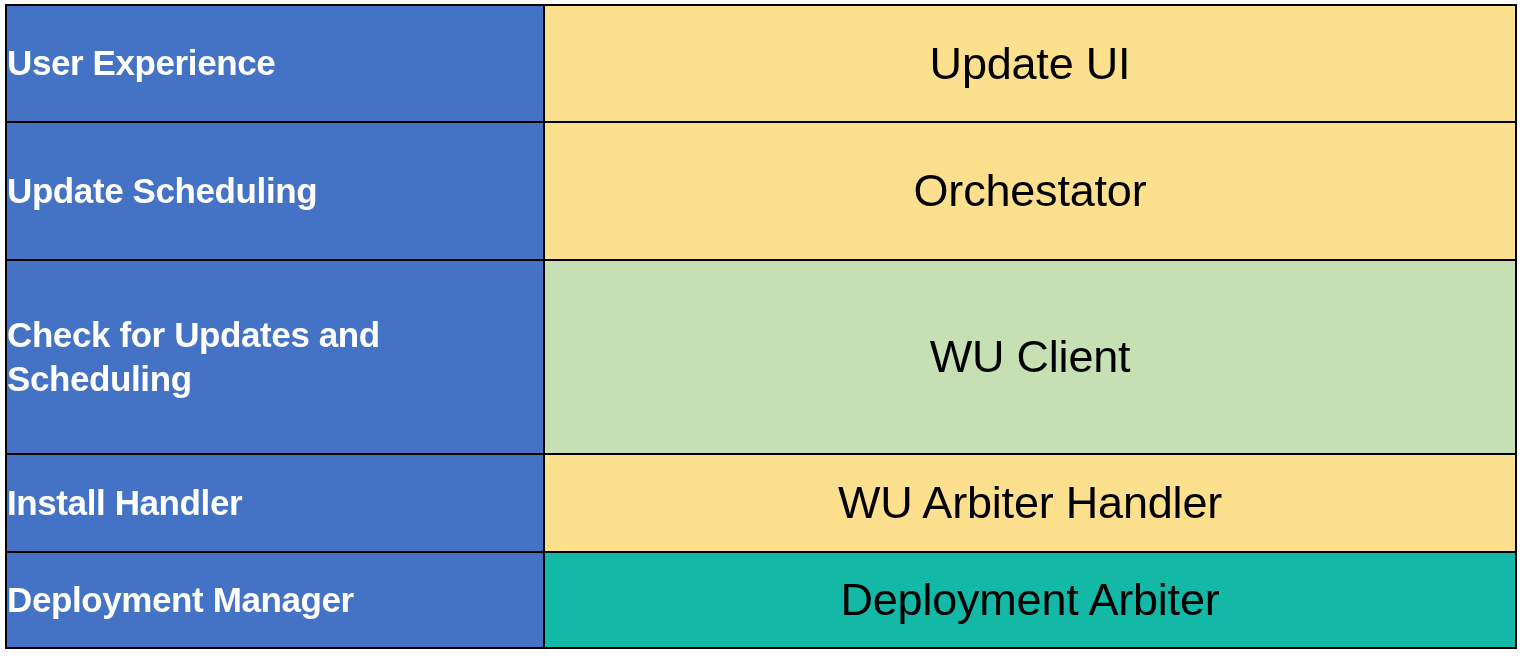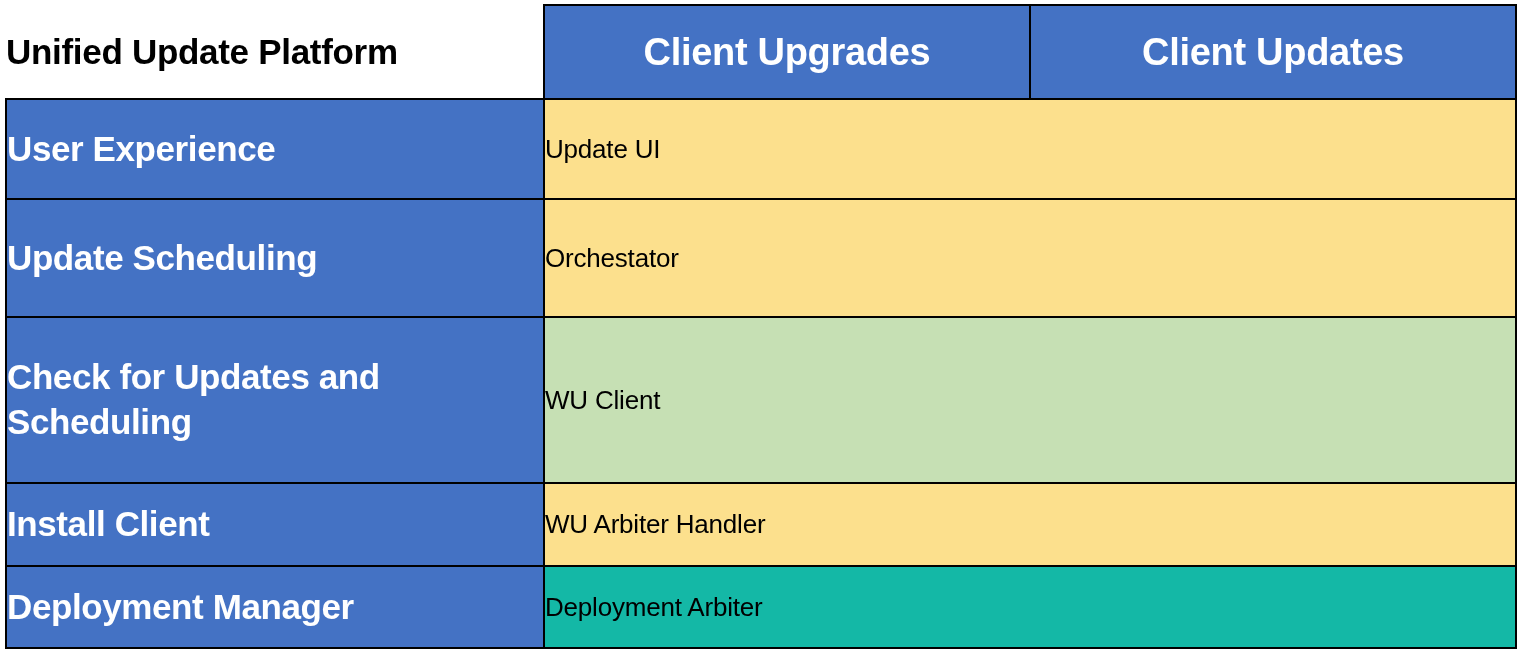--- a/index.html
+++ b/index.html
@@ -75,22 +75,22 @@
     text-align: left;
     padding-left: 14px;
     line-height: 1.28;
     letter-spacing: -0.4px;
   }
 
   
   .cell-value {
     color: #000000;
     font-weight: normal;
-    font-size: 26px;
-    text-align: left;
+    font-size: 45px;
+    text-align: center;
     letter-spacing: -0.2px;
   }
   .bg-yellow { background: #FCE08D; }
   .bg-green  { background: #C6E0B4; }
   .bg-gray   { background: #14b8a6; }
 
   
   tr.r-head  { height: 88px; }
   tr.r-ux    { height: 93px; }
   tr.r-sched { height: 110px; }
@@ -105,46 +105,41 @@
 <div class="sheet">
 
   <table class="uup">
     <colgroup>
       <col class="c-label">
       <col class="c-up">
       <col class="c-updt">
     </colgroup>
     <tbody>
 
-      <tr class="r-head">
-        <td class="cell-title">Unified Update Platform</td>
-        <td class="cell-head">Client Upgrades</td>
-        <td class="cell-head">Client Updates</td>
-      </tr>
 
       <tr class="r-ux">
         <td class="cell-rowlabel">User Experience</td>
         <td class="cell-value bg-yellow" colspan="2">Update UI</td>
       </tr>
 
       <tr class="r-sched">
         <td class="cell-rowlabel">Update Scheduling</td>
         <td class="cell-value bg-yellow" colspan="2">Orchestator</td>
       </tr>
 
       <tr class="r-check">
         <td class="cell-rowlabel">
           <span>Check for Updates and</span><br>
           <span>Scheduling</span>
         </td>
         <td class="cell-value bg-green" colspan="2">WU Client</td>
       </tr>
 
       <tr class="r-inst">
-        <td class="cell-rowlabel">Install Client</td>
+        <td class="cell-rowlabel">Install Handler</td>
         <td class="cell-value bg-yellow" colspan="2">WU Arbiter Handler</td>
       </tr>
 
       <tr class="r-dep">
         <td class="cell-rowlabel">Deployment Manager</td>
         <td class="cell-value bg-gray" colspan="2">Deployment Arbiter</td>
       </tr>
 
 
     </tbody>

